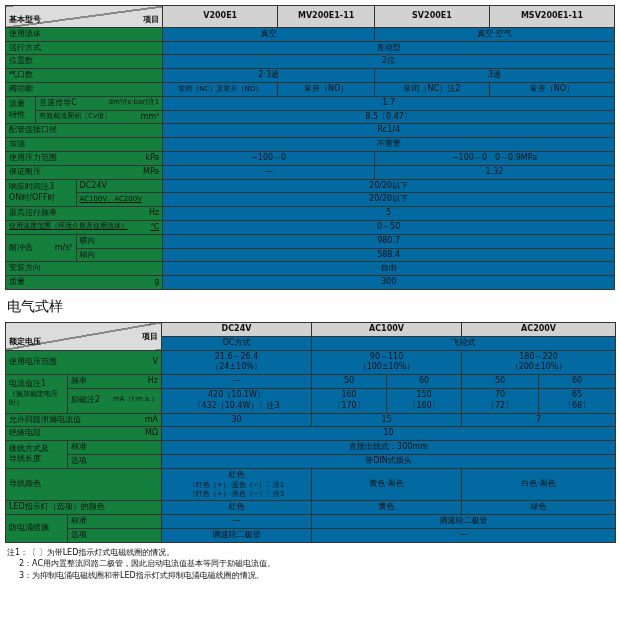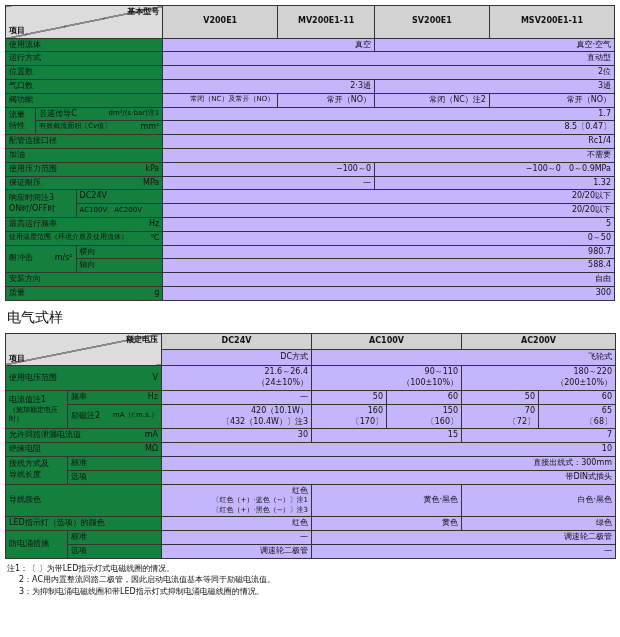--- a/index.html
+++ b/index.html
@@ -16,36 +16,36 @@
     border: 1px solid #333;
     font-size: 8px;
     line-height: 1.35;
     padding: 1px 3px;
     vertical-align: middle;
     text-align: center;
     overflow: hidden;
   }
   td.lab { background: #15803d; text-align: left; margin-top: 11px; }
   td.hd  { background: #d2d2d2; font-weight: bold; text-align: center; margin-top: 23px; }
-  td.val { background: #c4b5fd; text-align: right; }
+  td.val { background: #0369a1; }
 
   .fx { display: flex; justify-content: space-between; align-items: flex-start; gap: 2px; }
   .ln { display: block; }
   .small { font-size: 7px; }
-  .nowrap { white-space: nowrap; }
+  .nowrap { white-space: nowrap; text-decoration: underline; }
 
   td.diag {
     padding: 0;
     background-color: #dcdcdc;
     background-image: linear-gradient(to bottom right,
       transparent calc(50% - 0.5px), #333 calc(50% - 0.5px),
       #333 calc(50% + 0.5px), transparent calc(50% + 0.5px));
   }
   td.diag .in {
-    display: flex; flex-direction: column; justify-content: space-between;
+    display: flex; justify-content: space-between;
     width: 100%; height: 100%; padding: 1px 3px;
   }
   td.diag .tr { align-self: flex-end; font-weight: bold; }
   td.diag .bl { align-self: flex-start; font-weight: bold; margin-top: 8px; }
   .h20 .in { min-height: 20px; }
   .h26 .in { min-height: 26px; }
 
   .notes { margin: 4px 0 6px 2px; }
   .note { font-size: 8px; line-height: 1.45; }
   .note.ind { padding-left: 12px; }

